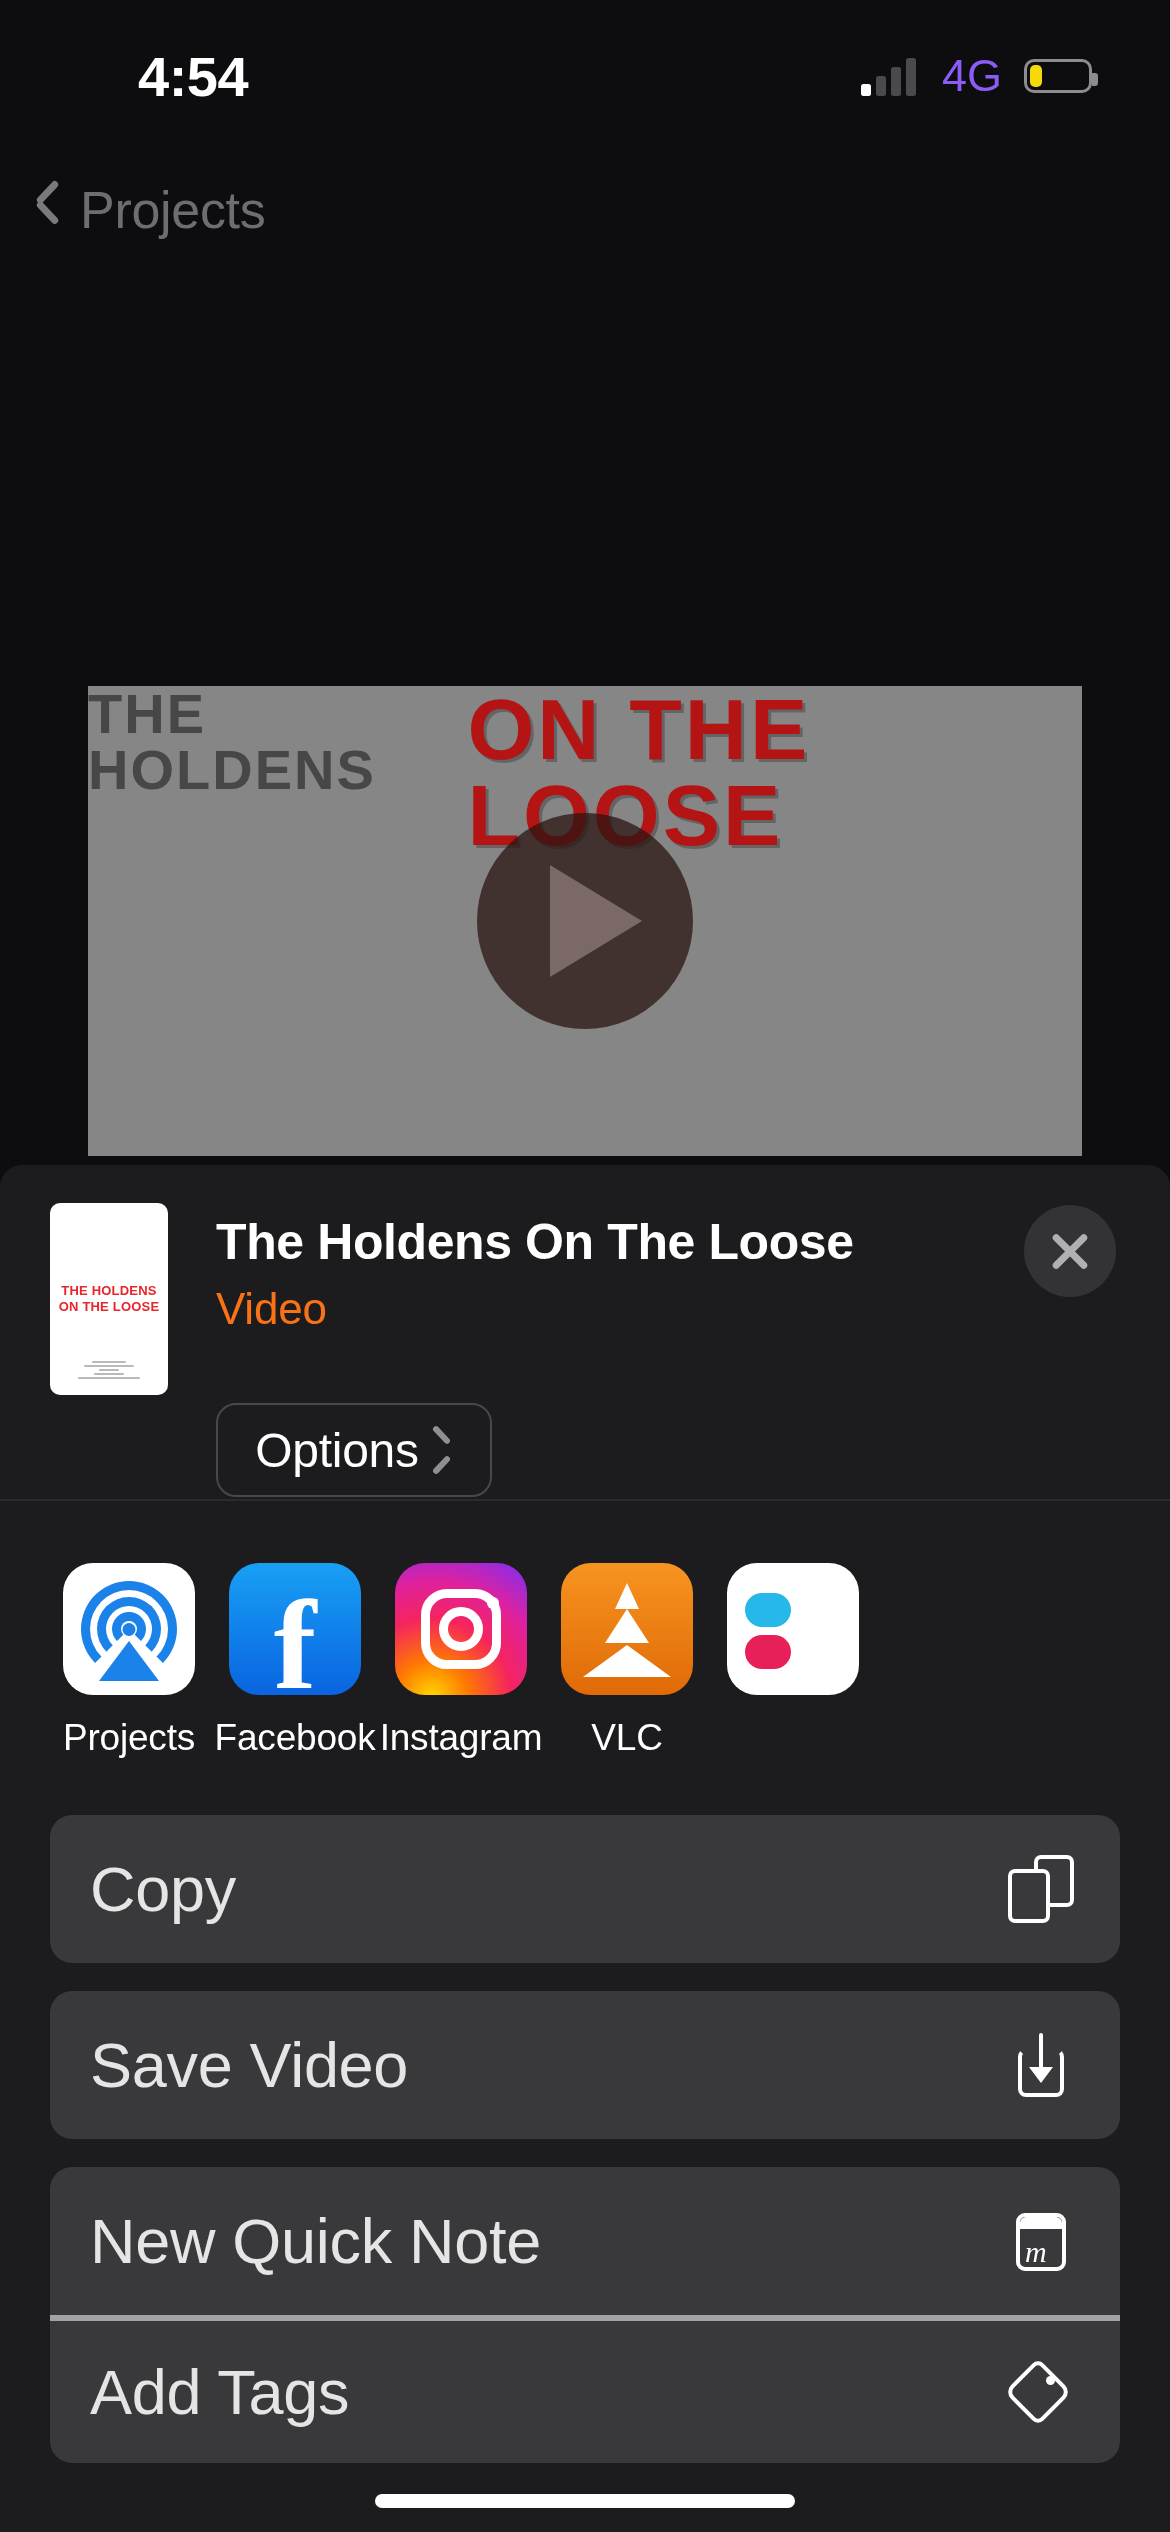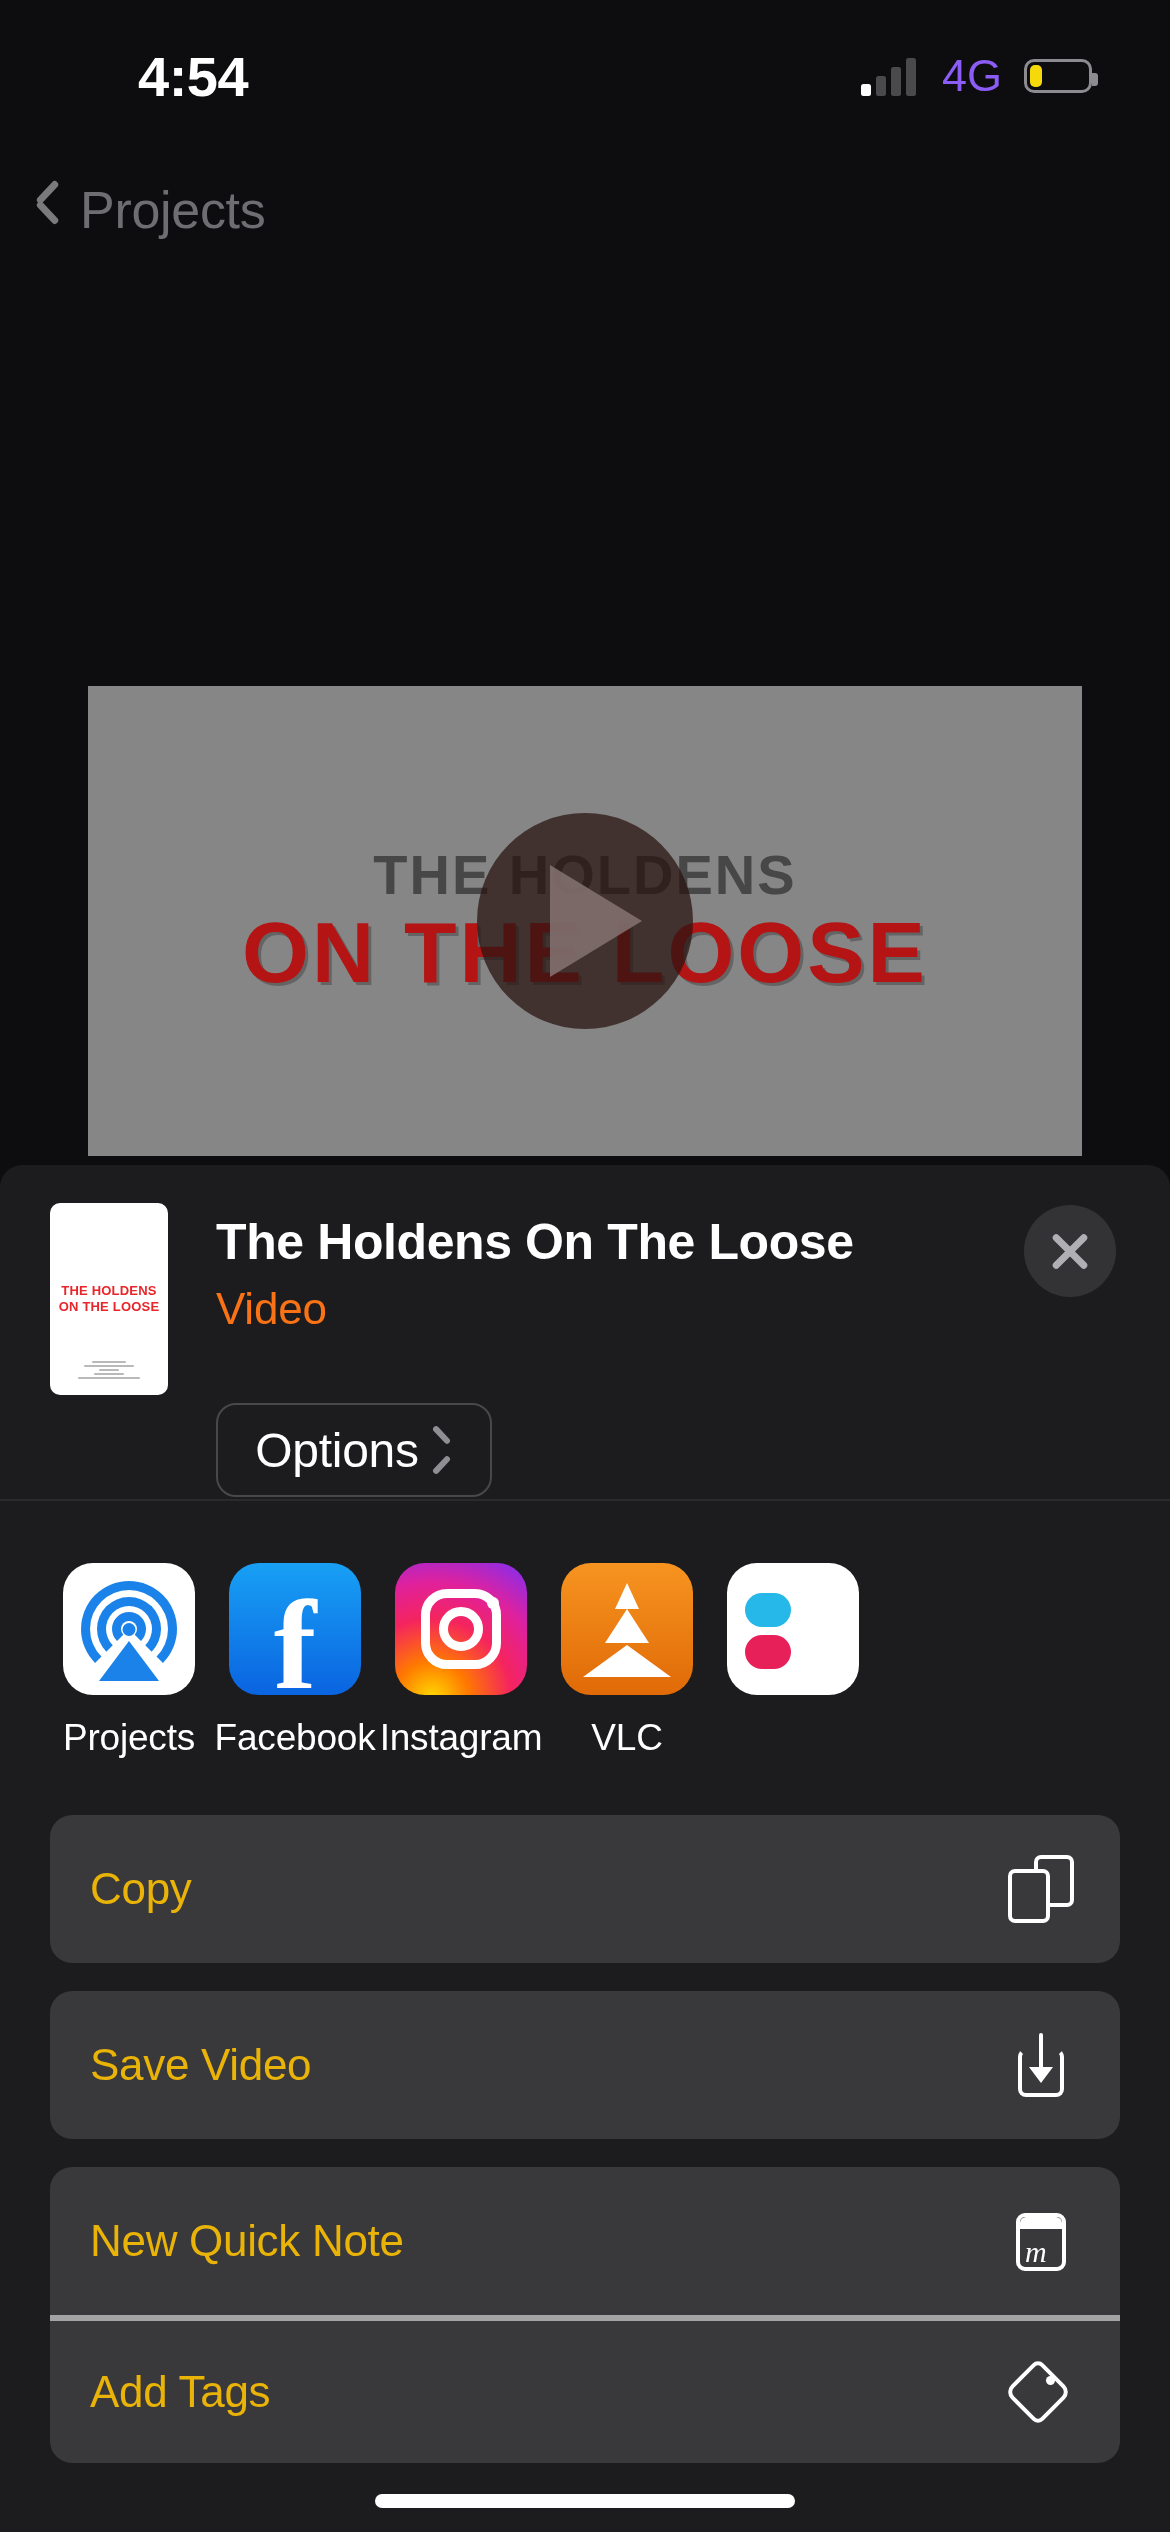--- a/index.html
+++ b/index.html
@@ -85,22 +85,22 @@
 
   
   .video-area {
     position:absolute; left:88px; top:686px;
     width:994px; height:470px;
     background:#868686;
     overflow:hidden;
   }
   .poster-text {
     position:absolute; left:0; top:0; width:100%; height:100%;
-    display:flex; flex-direction:column;
-    align-items:center; justify-content:center;
+    display:flex; flex-direction:row;
+    align-items:flex-start; justify-content:center;
   }
   .poster-line1 {
     font-size:56px; font-weight:800; color:#474747;
     letter-spacing:2px; line-height:1; margin-bottom:6px;
   }
   .poster-line2 {
     font-size:86px; font-weight:900; color:#b41414;
     letter-spacing:3px; line-height:1;
     text-shadow:3px 3px 0 rgba(0,0,0,0.25);
   }
@@ -308,21 +308,21 @@
     background:#39393c; border-radius:22px;
     margin-bottom:28px; overflow:hidden;
   }
   .action-row {
     height:148px; display:flex; align-items:center;
     justify-content:space-between;
     padding:0 46px 0 40px;
   }
   .action-row + .action-row { border-top:6px solid #a3a3a3; }
   .action-label {
-    font-size:44px; color:#eab308; letter-spacing:-0.3px;
+    font-size:63px; color:#e5e5e5; letter-spacing:-0.3px;
   }
   .action-icon { width:68px; height:68px; position:relative; flex:0 0 68px; }
 
   
   .ic-copy .doc-back {
     position:absolute; right:0; top:0;
     width:40px; height:52px;
     border:4px solid #fff; border-radius:7px;
   }
   .ic-copy .doc-front {

